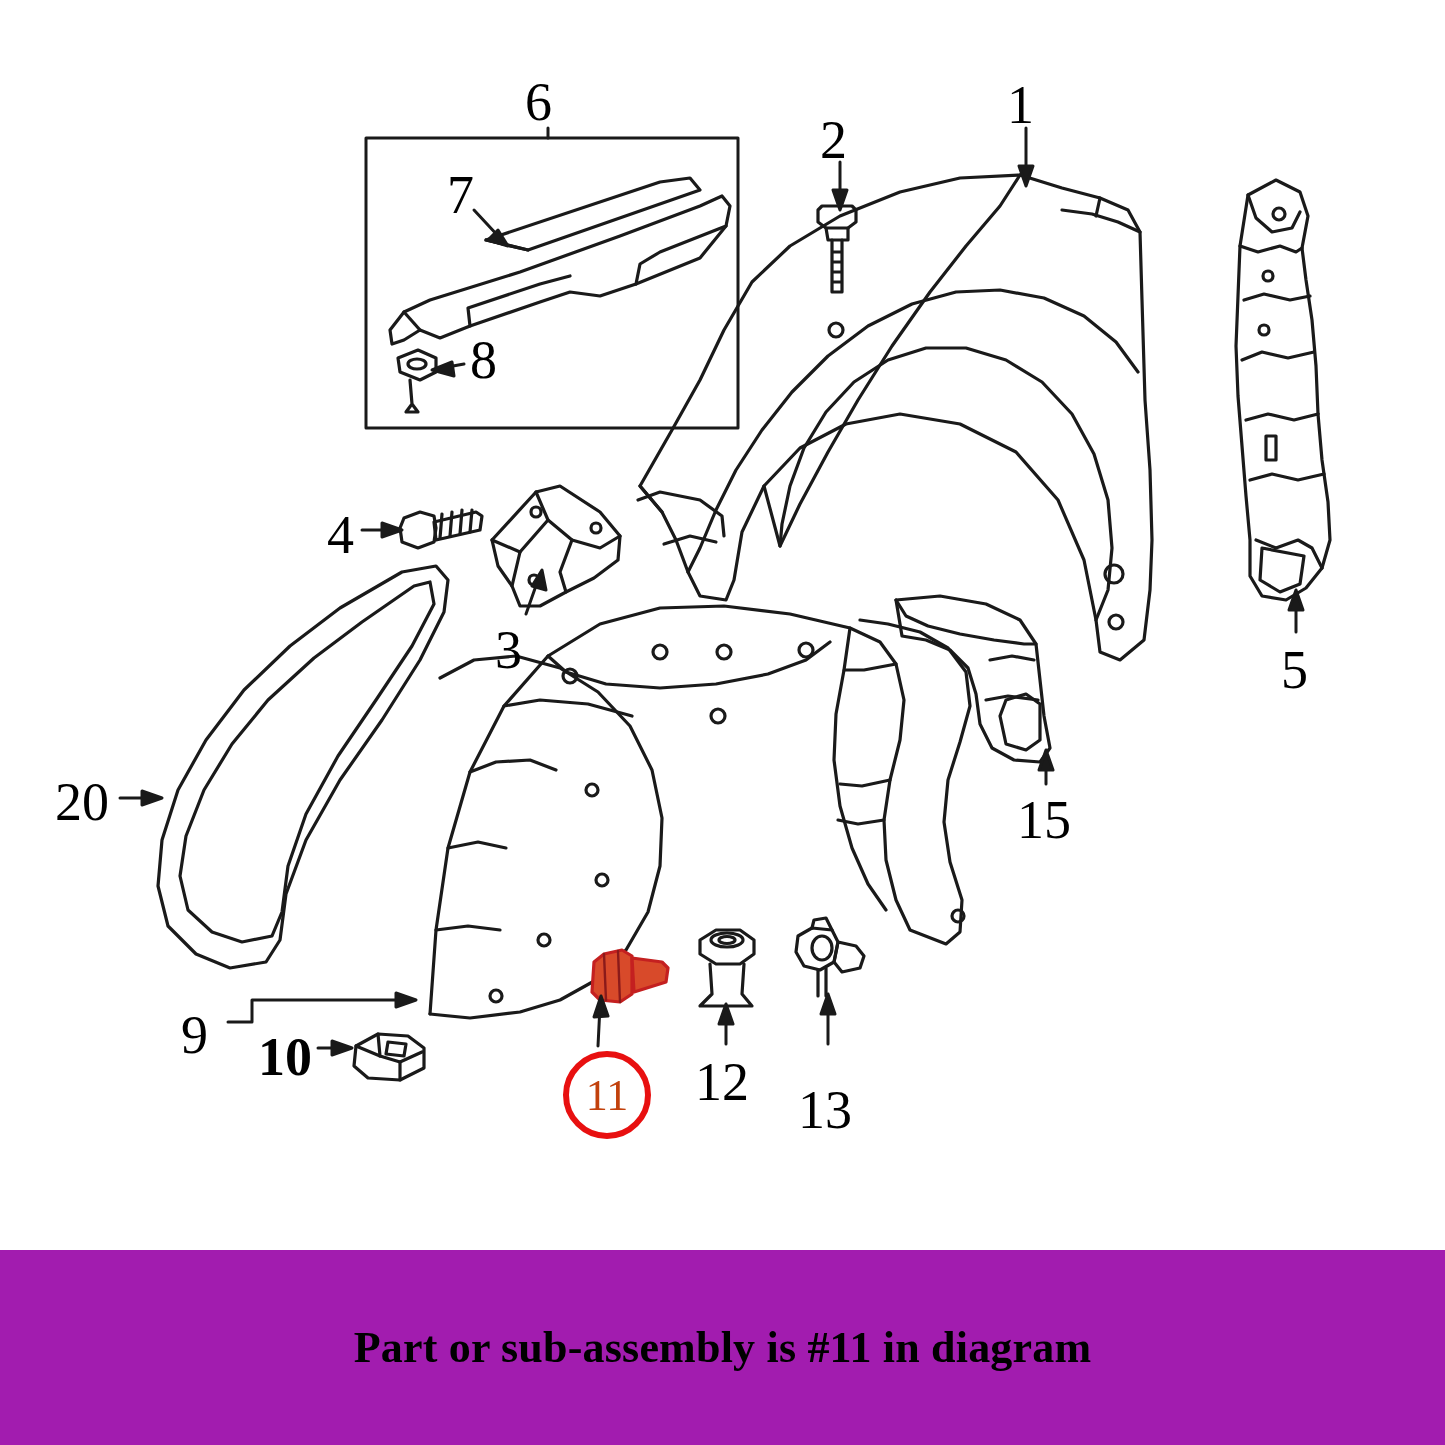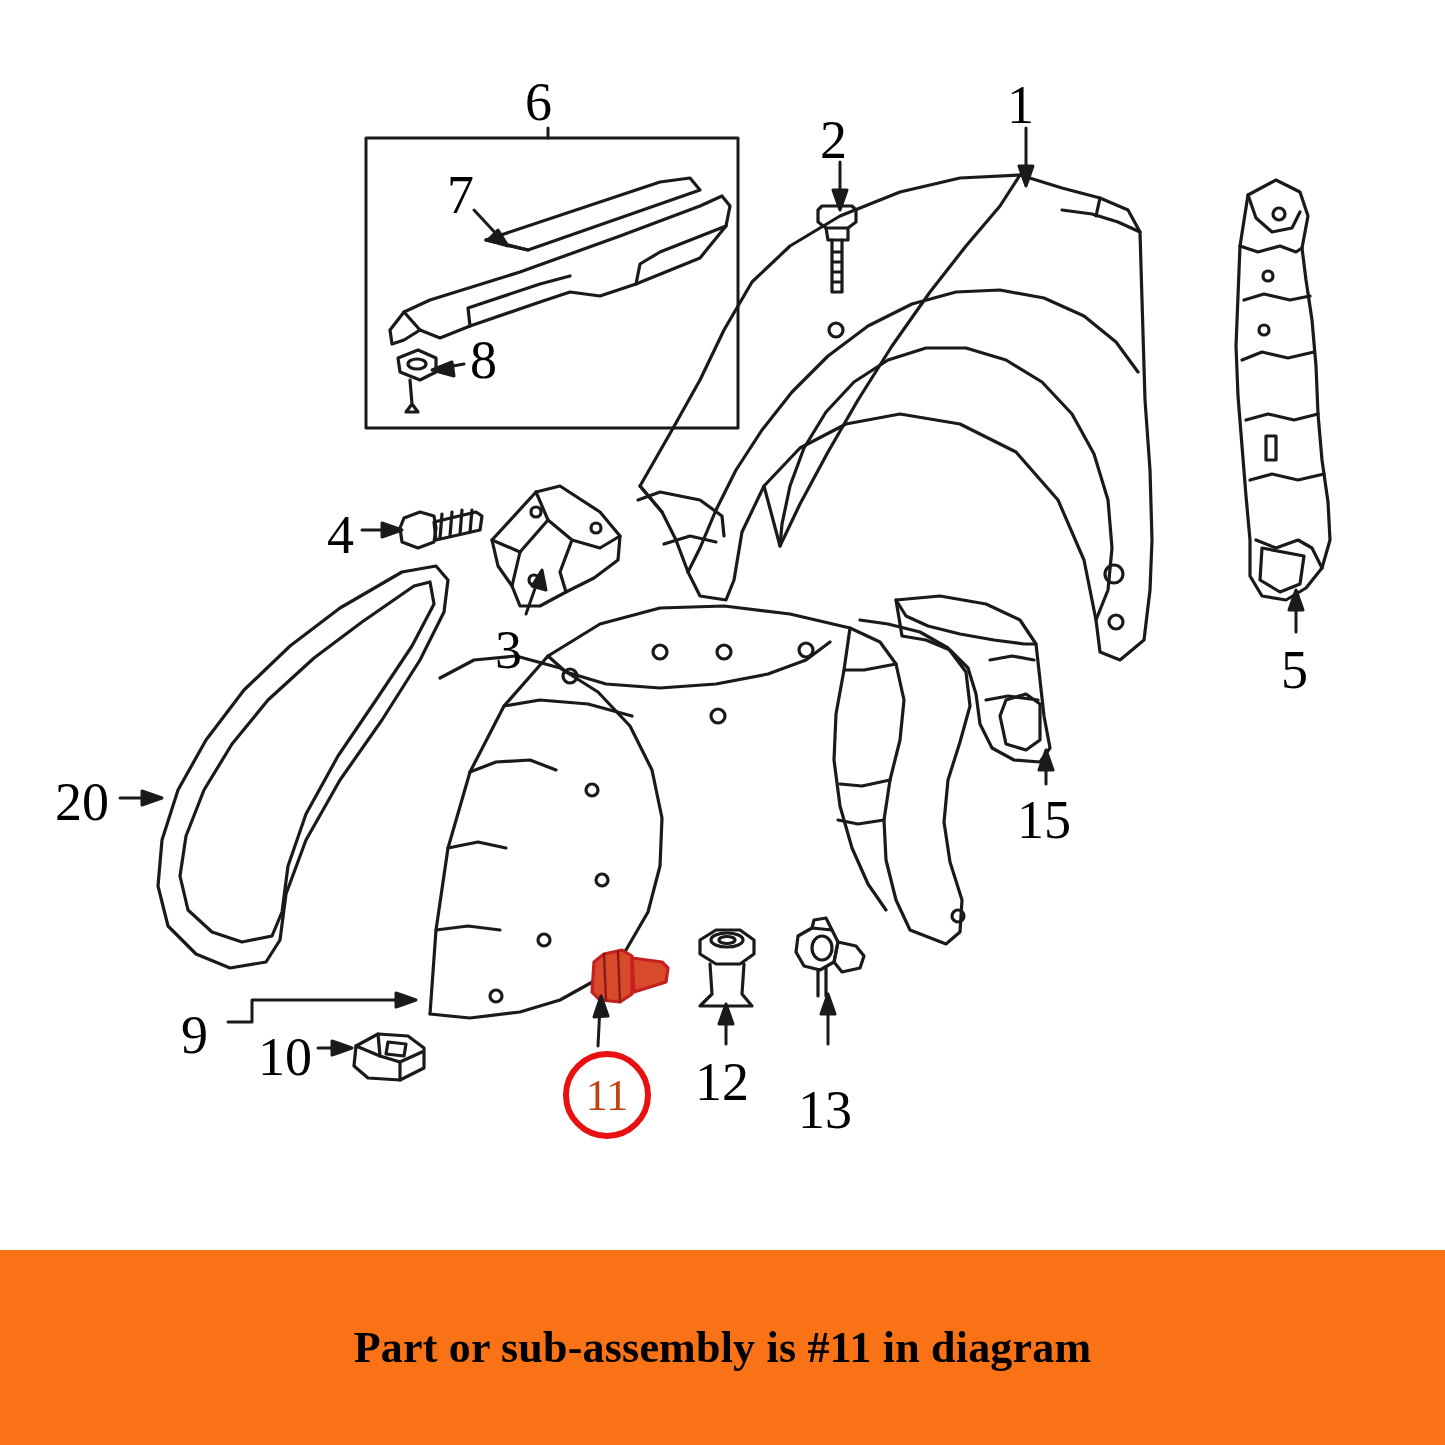--- a/index.html
+++ b/index.html
@@ -48,21 +48,21 @@
     font-family: "Liberation Serif", serif;
     font-size: 44px;
     color: #c2410c;
   }
   #banner {
     position: absolute;
     left: 0;
     top: 1250px;
     width: 1445px;
     height: 195px;
-    background: #f97316;
+    background: #a21caf;
     display: flex;
     flex-direction: column;
     align-items: center;
     justify-content: center;
   }
   #banner .line {
     font-family: "Liberation Serif", serif;
     font-weight: bold;
     font-size: 44px;
     color: #000000;
@@ -302,21 +302,21 @@
 
     <div class="callout" style="left:1007px; top:78px;">1</div>
     <div class="callout" style="left:820px; top:113px;">2</div>
     <div class="callout" style="left:495px; top:623px;">3</div>
     <div class="callout" style="left:327px; top:508px;">4</div>
     <div class="callout" style="left:1281px; top:643px;">5</div>
     <div class="callout" style="left:525px; top:75px;">6</div>
     <div class="callout" style="left:447px; top:168px;">7</div>
     <div class="callout" style="left:470px; top:333px;">8</div>
     <div class="callout" style="left:181px; top:1008px;">9</div>
-    <div class="callout" style="left:258px; top:1030px;">10</div>
+    <div class="callout" style="left:258px; top:1030px;font-weight:bold;">10</div>
     <div class="callout" style="left:695px; top:1055px;text-align:center;">12</div>
     <div class="callout" style="left:798px; top:1055px;margin-top:28px;">13</div>
     <div class="callout" style="left:55px; top:775px;">20</div>
     <div class="callout" style="left:1017px; top:793px;">15</div>
 
     <div id="highlight-label">11</div>
   </div>
 
   <div id="banner">
     <div class="line">Part or sub-assembly is #11 in diagram</div>

